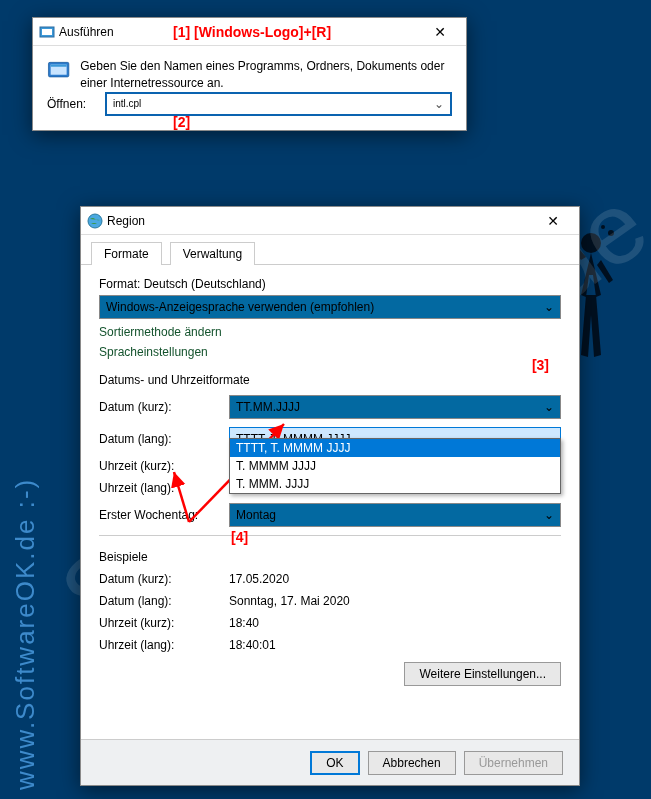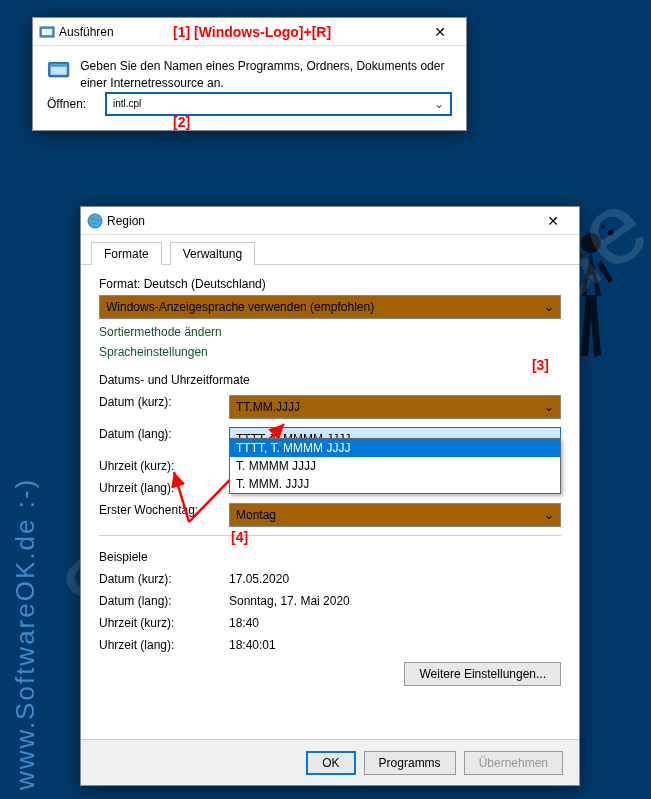--- a/index.html
+++ b/index.html
@@ -60,27 +60,27 @@
 .region-body { padding: 0; }
 .tabs { display: flex; border-bottom: 1px solid #ccc; padding: 6px 10px 0; gap: 8px; }
 .tab {
   padding: 4px 12px; border: 1px solid #ccc; border-bottom: none; background: #fff;
   position: relative; top: 1px; cursor: pointer;
 }
 .tab.active { background: #fff; }
 .tabcontent { padding: 12px 18px; }
 .label { display: block; margin-bottom: 4px; }
 .select {
-  width: 100%; height: 24px; border: 1px solid #888; background: #a16207;
+  width: 100%; height: 24px; border: 1px solid #888; background: #0369a1;
   padding: 0 6px; display: flex; align-items: center; justify-content: space-between;
 }
 .select.open { background: #cde8ff; border-color: #0078d7; }
 .link { color: #14532d; cursor: pointer; display: inline-block; margin-top: 6px; }
 .group-title { margin: 14px 0 8px; }
-.form-row { display: flex; align-items: flex-start; margin-bottom: 8px; }
+.form-row { display: flex; align-items: center; margin-bottom: 8px; }
 .form-row .flabel { width: 130px; }
 .form-row .select { flex: 1; }
 .hr { height: 1px; background: #ccc; margin: 8px 0; }
 .examples .form-row .flabel { width: 130px; }
 .examples .fval { flex: 1; }
 .btn {
   height: 24px; padding: 0 14px; border: 1px solid #999; background: #e8e8e8;
   cursor: pointer; display: inline-flex; align-items: center;
 }
 .btn.default { border: 2px solid #0078d7; background: #e8e8e8; }
@@ -258,16 +258,16 @@
         <marker id="ah" markerWidth="8" markerHeight="8" refX="6" refY="3" orient="auto">
           <path d="M0,0 L6,3 L0,6 Z" fill="#ff0000"></path>
         </marker>
       </defs>
     <line x1="20" y1="110" x2="115" y2="12" stroke="#ff0000" stroke-width="2.5" marker-end="url(#ah)"></line>
     <line x1="20" y1="110" x2="5" y2="60" stroke="#ff0000" stroke-width="2.5" marker-end="url(#ah)"></line>
   </svg>
 
   <div class="footer">
     <div class="btn default">OK</div>
-    <div class="btn">Programms</div>
+    <div class="btn">Abbrechen</div>
     <div class="btn" style="color:#999">Übernehmen</div>
   </div>
 </div>
 
 </body></html>

